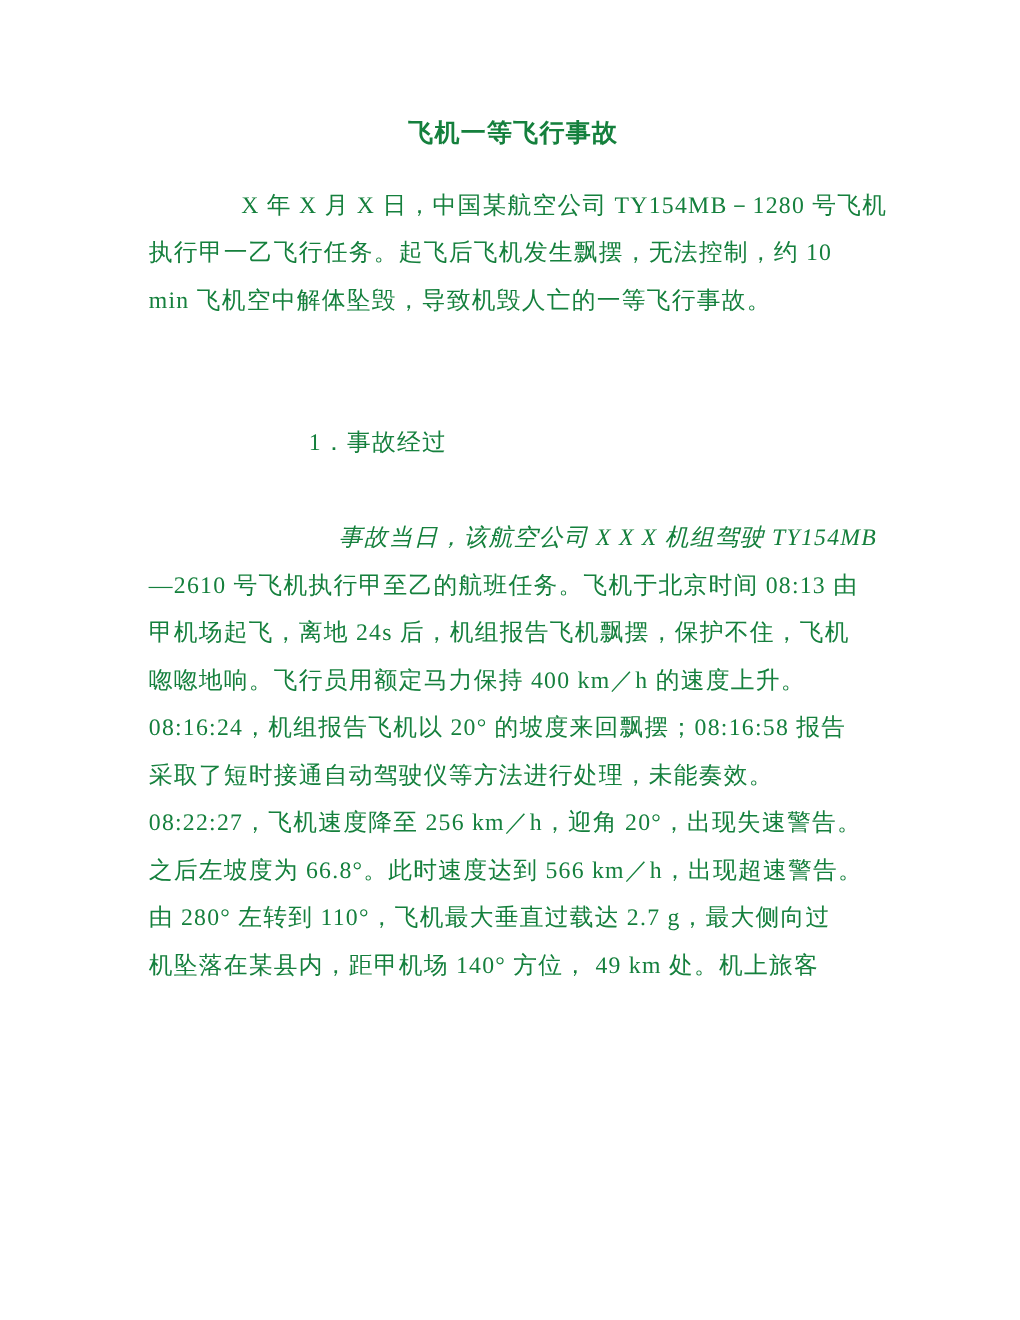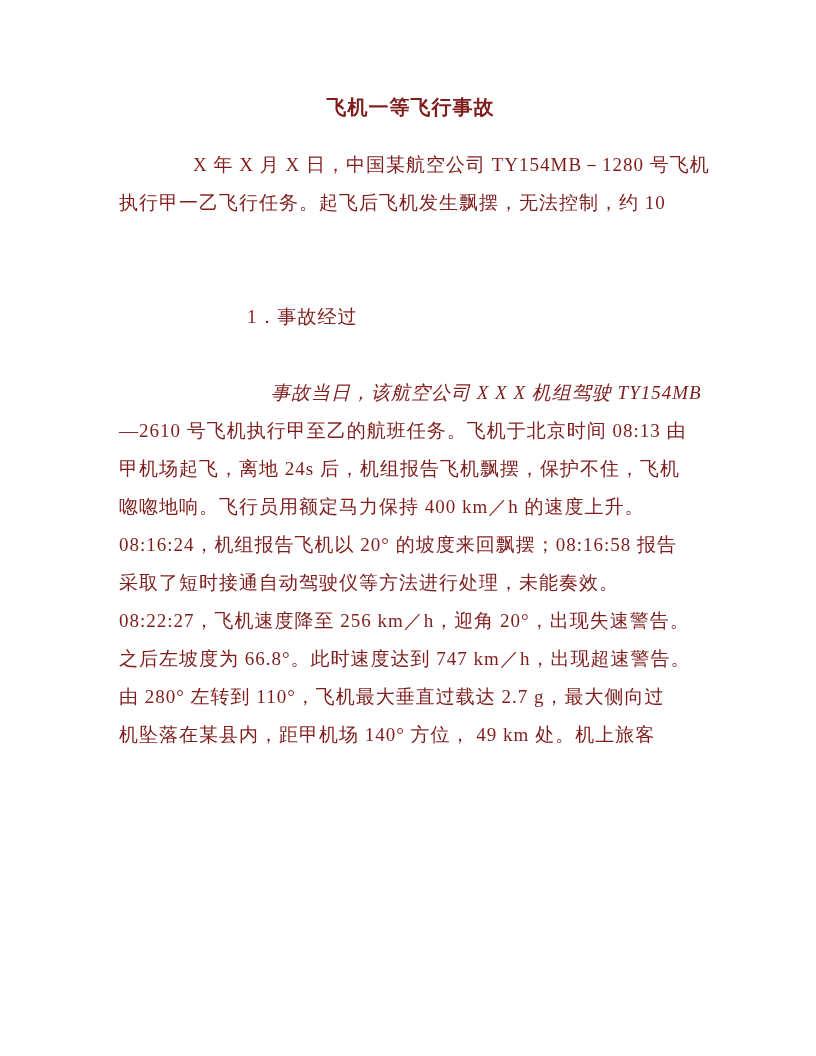--- a/index.html
+++ b/index.html
@@ -8,21 +8,21 @@
     background: #ffffff;
   }
   .page {
     position: relative;
     width: 816px;
     height: 1056px;
     margin: 0 auto;
     background: #ffffff;
     overflow: hidden;
     font-family: "Liberation Serif", "DejaVu Serif", serif;
-    color: #7f1d1d;
+    color: #15803d;
   }
   .doc {
     padding: 88px 100px 0 119px;
   }
   .line {
     height: 38px;
     line-height: 38px;
     font-size: 19px;
     letter-spacing: 1px;
     white-space: pre;
@@ -44,29 +44,30 @@
 </head>
 <body>
 
 <div class="page">
   <div class="doc">
     <div class="line title">飞机一等飞行事故</div>
     <div class="title-spacer"></div>
     <div>
         <div class="line" style="padding-left: 74px;">X 年 X 月 X 日，中国某航空公司 TY154MB－1280 号飞机</div>
         <div class="line">执行甲一乙飞行任务。起飞后飞机发生飘摆，无法控制，约 10</div>
+        <div class="line">min 飞机空中解体坠毁，导致机毁人亡的一等飞行事故。</div>
         <div class="line blank">&nbsp;</div>
         <div class="line blank">&nbsp;</div>
         <div class="line" style="padding-left: 128px;">1．事故经过</div>
         <div class="line blank">&nbsp;</div>
         <div class="line" style="padding-left: 152px; font-style: italic;">事故当日，该航空公司 X X X 机组驾驶 TY154MB</div>
         <div class="line">—2610 号飞机执行甲至乙的航班任务。飞机于北京时间 08:13 由</div>
         <div class="line">甲机场起飞，离地 24s 后，机组报告飞机飘摆，保护不住，飞机</div>
         <div class="line">唿唿地响。飞行员用额定马力保持 400 km／h 的速度上升。</div>
         <div class="line">08:16:24，机组报告飞机以 20° 的坡度来回飘摆；08:16:58 报告</div>
         <div class="line">采取了短时接通自动驾驶仪等方法进行处理，未能奏效。</div>
         <div class="line">08:22:27，飞机速度降至 256 km／h，迎角 20°，出现失速警告。</div>
-        <div class="line">之后左坡度为 66.8°。此时速度达到 747 km／h，出现超速警告。</div>
+        <div class="line">之后左坡度为 66.8°。此时速度达到 566 km／h，出现超速警告。</div>
         <div class="line">由 280° 左转到 110°，飞机最大垂直过载达 2.7 g，最大侧向过</div>
         <div class="line">机坠落在某县内，距甲机场 140° 方位， 49 km 处。机上旅客</div>
       </div>
   </div>
 </div>
 
 </body></html>

